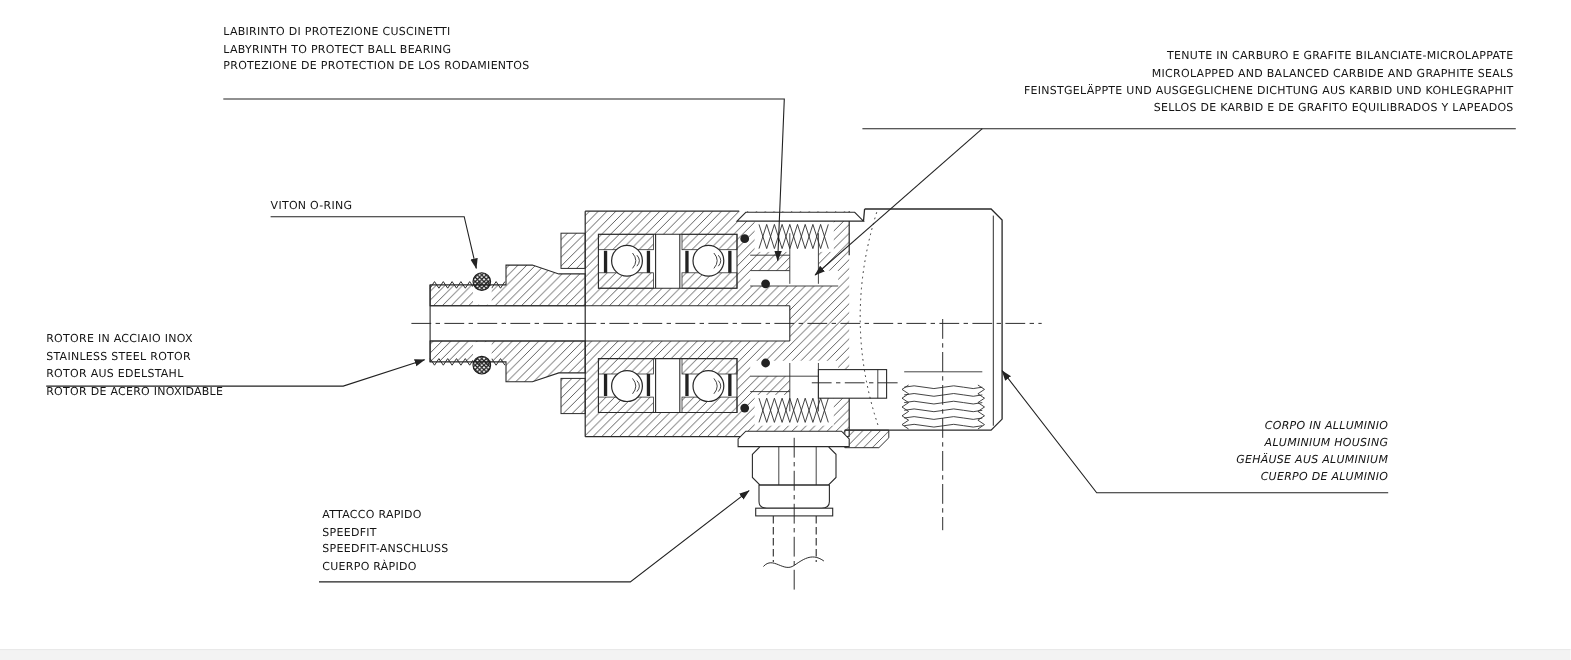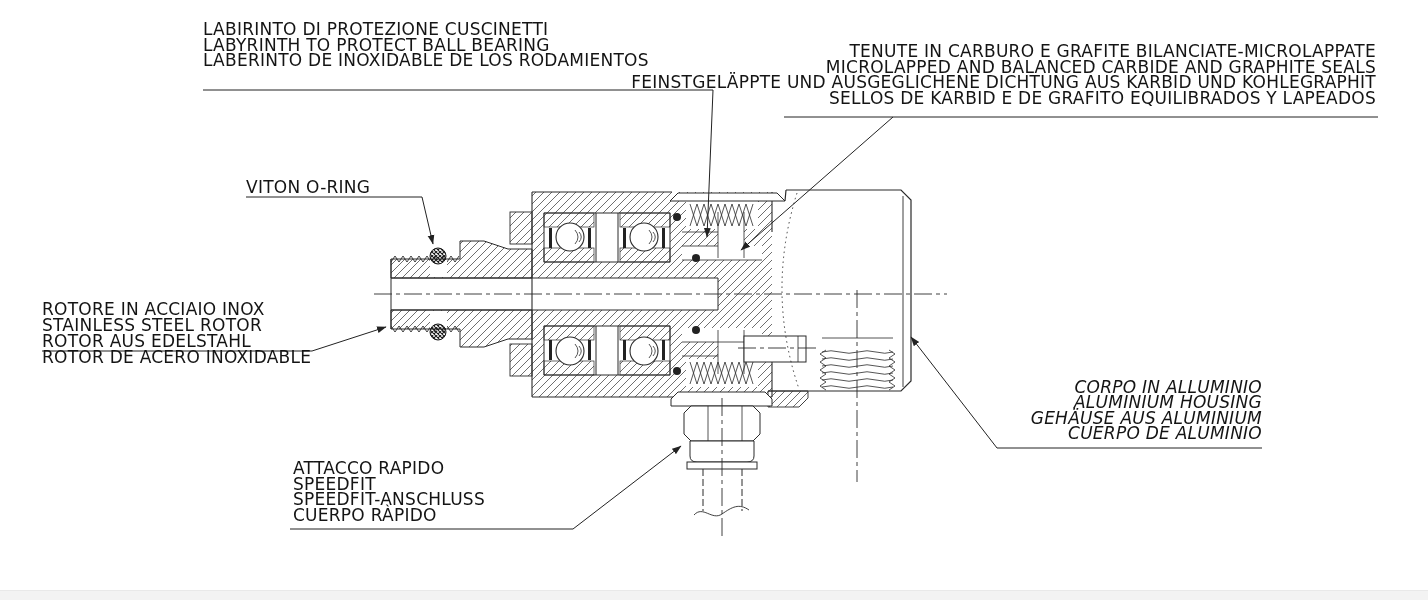--- a/index.html
+++ b/index.html
@@ -1,19 +1,19 @@
 <!DOCTYPE html>
 <html><head>
 <meta charset="utf-8">
 <style>
   html,body{margin:0;padding:0;background:#fff;}
   .stage{position:relative;width:1428px;height:600px;background:#ffffff;overflow:hidden;
          font-family:"DejaVu Sans","Liberation Sans",sans-serif;color:#111;}
   .drawing-svg{position:absolute;left:0;top:0;width:1428px;height:600px;}
-  .label{position:absolute;font-size:17px;letter-spacing:.25px;line-height:15.6px;white-space:nowrap;color:#141414;}
+  .label{position:absolute;font-size:10px;letter-spacing:.25px;line-height:15.6px;white-space:nowrap;color:#141414;}
   .label.right{text-align:right;margin-left:28px;}
   .lab-labyrinth{left:203px;top:22px;}
   .lab-seals{right:52px;top:44px;}
   .lab-viton{left:246px;top:180px;}
   .lab-rotor{left:42px;top:281px;line-height:16px;margin-top:20px;}
   .lab-speedfit{left:293px;top:461px;line-height:15.7px;}
   .lab-housing{right:166px;top:380px;line-height:15.4px;font-style:italic;}
   .footer-bar{position:absolute;left:0;bottom:0;width:100%;height:9px;background:#f3f3f3;border-top:1px solid #e9e9e9;}
 </style>
 </head>
@@ -176,21 +176,21 @@
       <path d="M246,197 H422 L433,244" marker-end="url(#arrow)"></path>
       <path d="M42,351 H312 L386,327" marker-end="url(#arrow)"></path>
       <path d="M290,529 H573 L681,446" marker-end="url(#arrow)"></path>
       <path d="M1262,448 H997 L911,337" marker-end="url(#arrow)"></path>
     </g>
   </svg>
 
   <div class="label lab-labyrinth">
     <div>LABIRINTO DI PROTEZIONE CUSCINETTI</div>
     <div>LABYRINTH TO PROTECT BALL BEARING</div>
-    <div>LABERINTO DE INOXIDABLE DE LOS RODAMIENTOS</div>
+    <div>PROTEZIONE DE PROTECTION DE LOS RODAMIENTOS</div>
   </div>
 
   <div class="label right lab-seals">
     <div>TENUTE IN CARBURO E GRAFITE BILANCIATE-MICROLAPPATE</div>
     <div>MICROLAPPED AND BALANCED CARBIDE AND GRAPHITE SEALS</div>
     <div>FEINSTGELÄPPTE UND AUSGEGLICHENE DICHTUNG AUS KARBID UND KOHLEGRAPHIT</div>
     <div>SELLOS DE KARBID E DE GRAFITO EQUILIBRADOS Y LAPEADOS</div>
   </div>
 
   <div class="label lab-viton">

